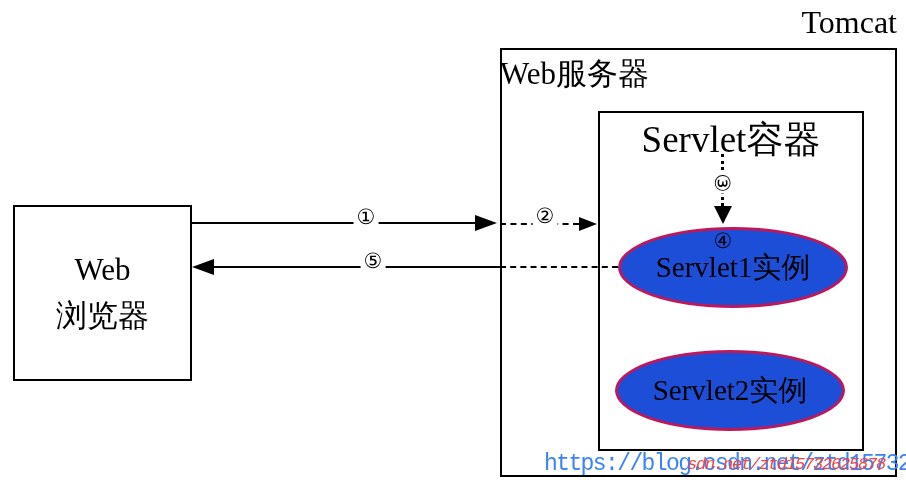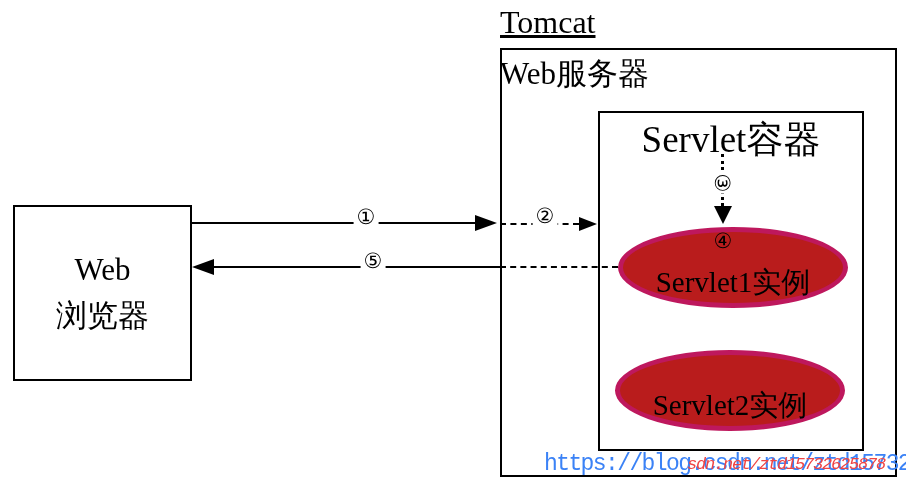--- a/index.html
+++ b/index.html
@@ -14,23 +14,22 @@
     background: #ffffff;
     overflow: hidden;
     font-family: "Liberation Serif", "DejaVu Serif", serif;
     color: #000000;
   }
   .abs { position: absolute; }
 
   
   .diagram-title {
     left: 500px; top: 4px; width: 397px;
-    text-align: left;
+    text-align: right;
     font-size: 32px;
-    text-decoration: underline;
   }
   .outer-box {
     left: 500px; top: 48px; width: 397px; height: 429px;
     border: 2px solid #000; box-sizing: border-box;
     background: transparent;
   }
   .outer-label {
     left: 500px; top: 53px; width: 397px;
     text-align: left; font-size: 31px;
   }
@@ -48,25 +47,25 @@
     border: 2px solid #000; box-sizing: border-box;
     display: flex; flex-direction: column;
     align-items: center; justify-content: center;
     font-size: 31px; line-height: 46px;
     background: #ffffff;
     margin-top: 43px;
   }
 
   
   .ellipse {
-    border: 5px solid #be185d; border-radius: 50%;
+    border: 3px solid #be185d; border-radius: 50%;
     box-sizing: border-box;
-    display: flex; align-items: flex-end; justify-content: center;
+    display: flex; align-items: center; justify-content: center;
     font-size: 29px;
-    background: #b91c1c;
+    background: #1d4ed8;
   }
   .ellipse-1 { left: 618px; top: 227px; width: 230px; height: 81px; }
   .ellipse-2 { left: 615px; top: 350px; width: 230px; height: 81px; }
 
   
   .hline  { height: 0; border-top: 2px solid #000; }
   .hline-dashed { height: 0; border-top: 2px dashed #000; }
   .line-req-solid   { left: 191px; top: 222px; width: 286px; }
   .line-req-dashed  { left: 500px; top: 223px; width: 79px; }
   .line-resp-solid  { left: 196px; top: 266px; width: 304px; }

